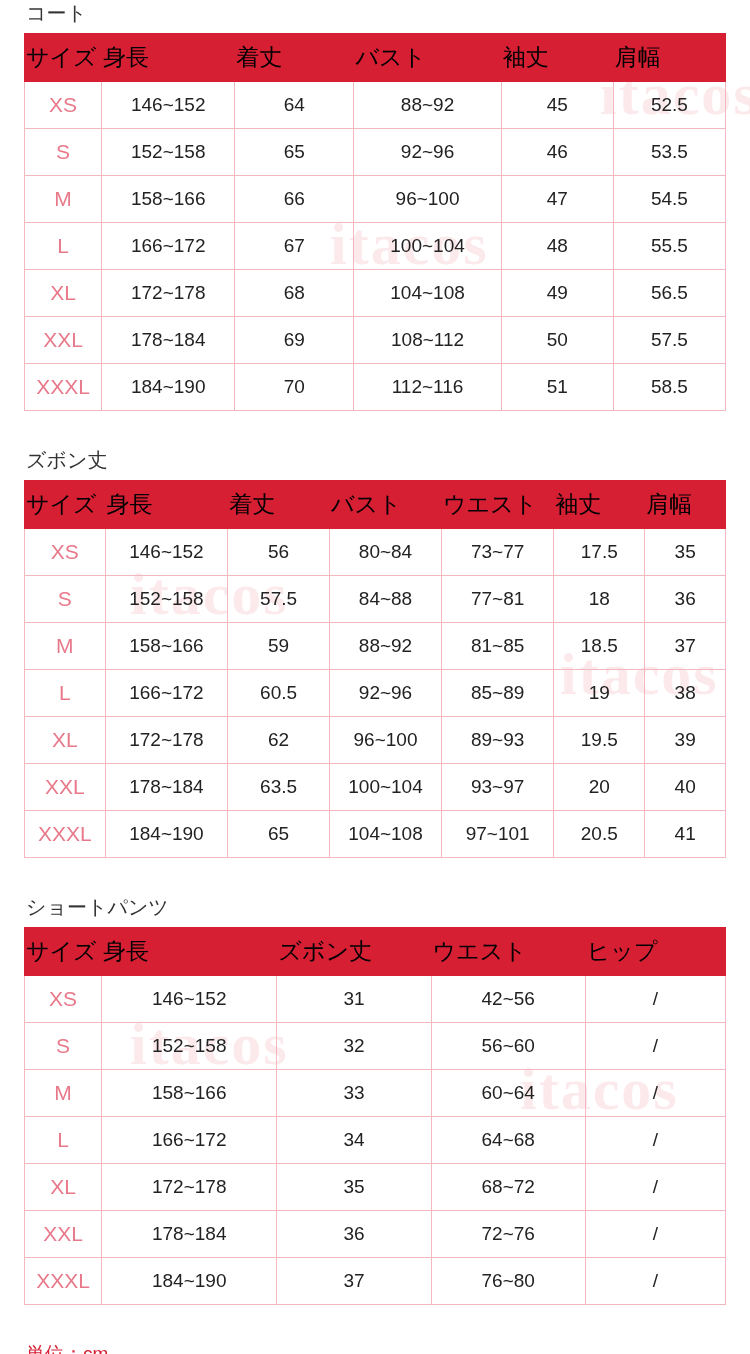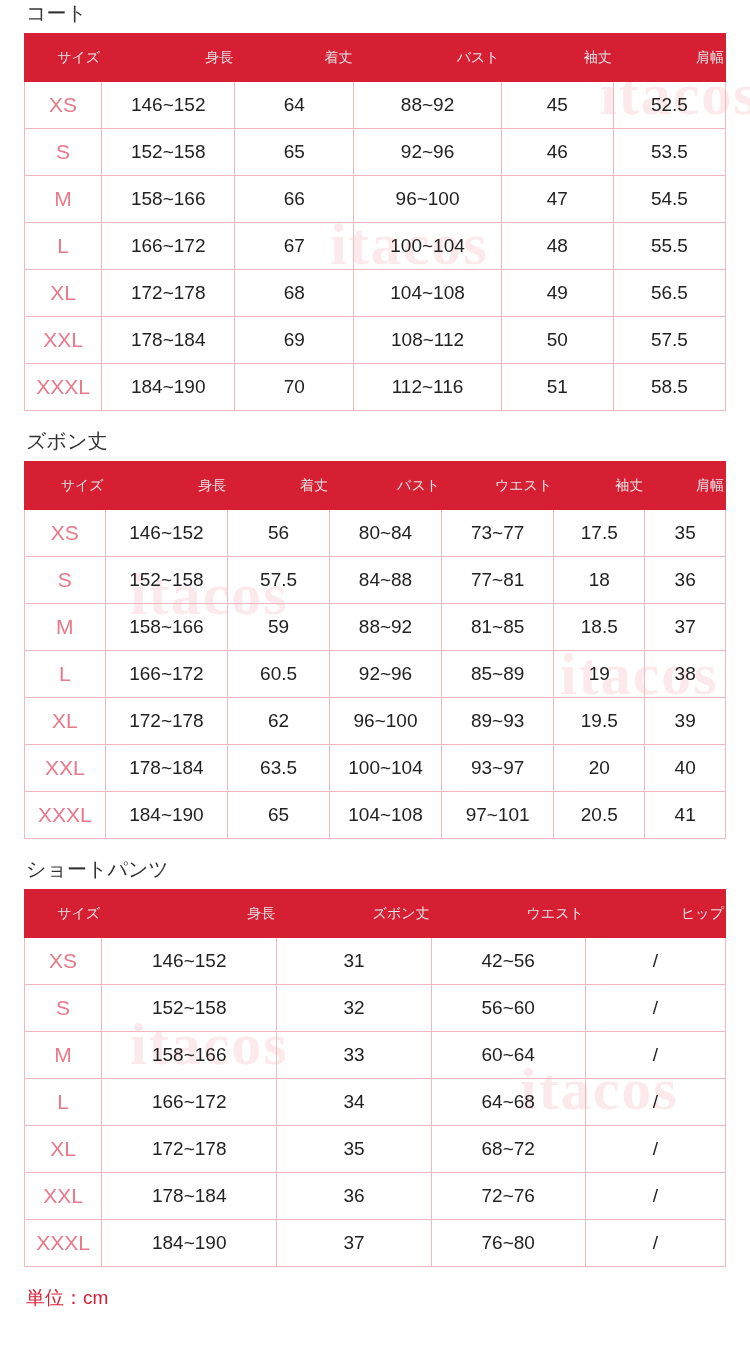--- a/index.html
+++ b/index.html
@@ -46,38 +46,38 @@
   .wm.f { top: 60px;  left: 600px; }
 
   .section-title {
     font-size: 20px;
     color: #333333;
     margin: 0 0 6px 2px;
     font-family: "Liberation Sans", sans-serif;
     letter-spacing: 0px;
   }
   .section {
-    margin-bottom: 17px;
+    margin-bottom: 36px;
     position: relative;
     z-index: 10;
   }
   table.size-table {
     width: 100%;
     border-collapse: collapse;
     background: transparent;
     table-layout: fixed;
   }
   table.size-table th {
     background: #d71f34;
-    color: #e5e5e5;
+    color: #000000;
     font-weight: normal;
-    font-size: 14px;
+    font-size: 23px;
     height: 45px;
     border: 1px solid #d71f34;
-    text-align: right;
+    text-align: left;
     vertical-align: middle;
   }
   table.size-table td {
     border: 1px solid #f3b8bf;
     height: 44px;
     font-size: 19px;
     color: #222222;
     text-align: center;
     vertical-align: middle;
     background: transparent;

